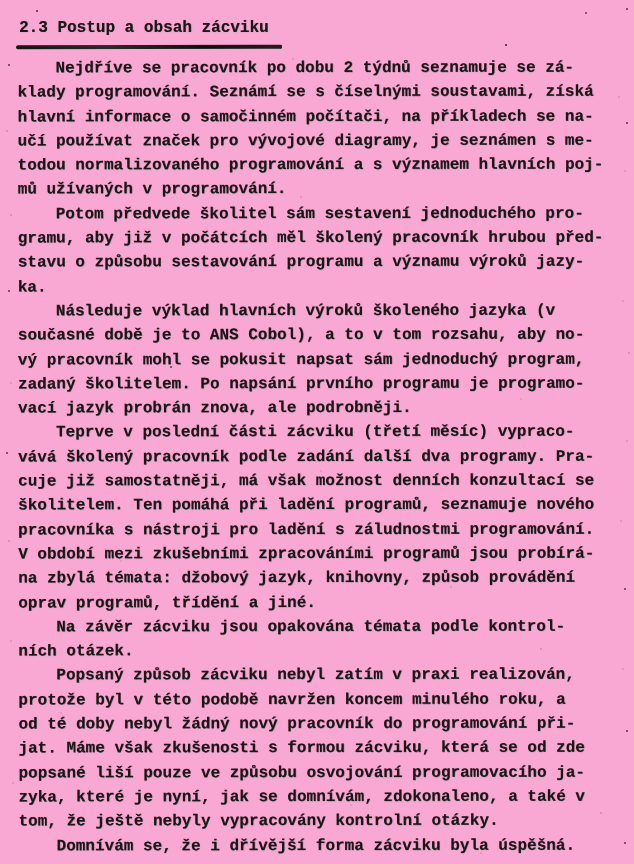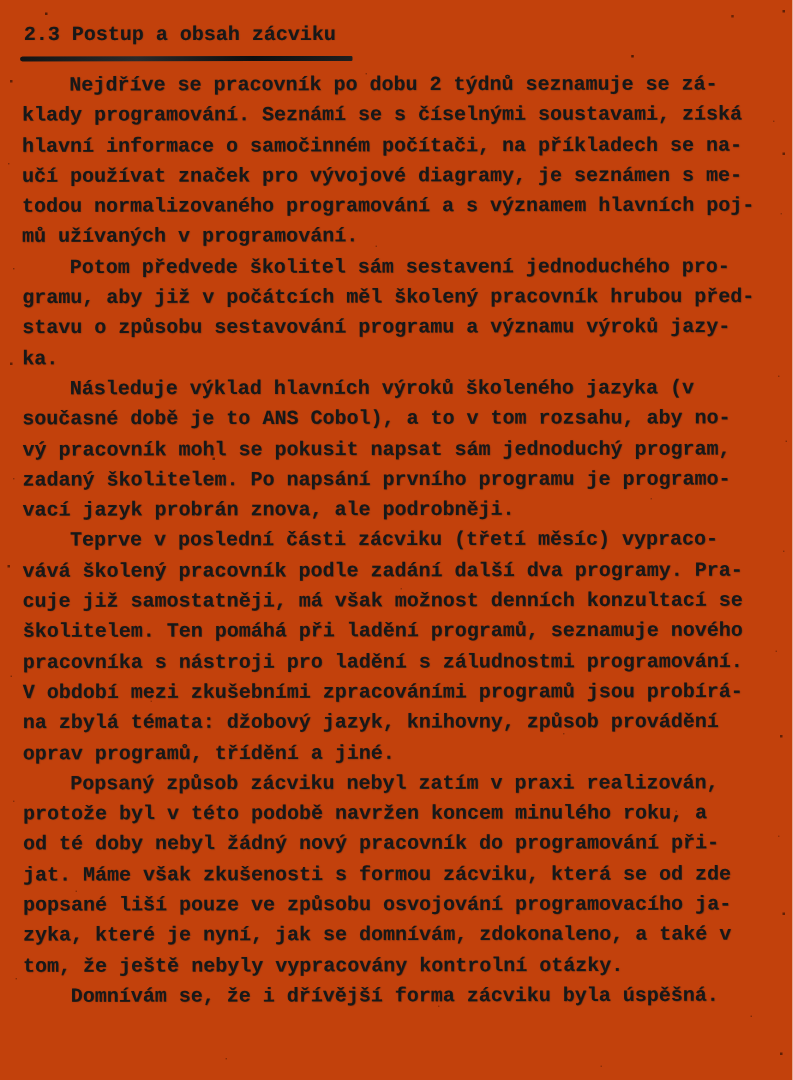--- a/index.html
+++ b/index.html
@@ -4,21 +4,21 @@
 <style>
   html, body {
     margin: 0;
     padding: 0;
     background: #ffffff;
   }
   .page {
     position: relative;
     width: 634px;
     height: 864px;
-    background: #c2410c;
+    background: #f9a8d4;
     overflow: hidden;
     font-family: "Liberation Mono", "DejaVu Sans Mono", monospace;
     color: #181818;
   }
   
   .ink {
     font-weight: 700;
     text-shadow: 0.4px 0.3px 0.7px rgba(25,25,25,0.55);
     -webkit-font-smoothing: antialiased;
   }
@@ -135,20 +135,22 @@
 zadaný školitelem. Po napsání prvního programu je programo-
 vací jazyk probrán znova, ale podrobněji.</p>
     <p class="para">Teprve v poslední části zácviku (třetí měsíc) vypraco-
 vává školený pracovník podle zadání další dva programy. Pra-
 cuje již samostatněji, má však možnost denních konzultací se
 školitelem. Ten pomáhá při ladění programů, seznamuje nového
 pracovníka s nástroji pro ladění s záludnostmi programování.
 V období mezi zkušebními zpracováními programů jsou probírá-
 na zbylá témata: džobový jazyk, knihovny, způsob provádění
 oprav programů, třídění a jiné.</p>
+    <p class="para">Na závěr zácviku jsou opakována témata podle kontrol-
+ních otázek.</p>
     <p class="para">Popsaný způsob zácviku nebyl zatím v praxi realizován,
 protože byl v této podobě navržen koncem minulého roku, a
 od té doby nebyl žádný nový pracovník do programování při-
 jat. Máme však zkušenosti s formou zácviku, která se od zde
 popsané liší pouze ve způsobu osvojování programovacího ja-
 zyka, které je nyní, jak se domnívám, zdokonaleno, a také v
 tom, že ještě nebyly vypracovány kontrolní otázky.</p>
     <p class="para">Domnívám se, že i dřívější forma zácviku byla úspěšná.</p>
   </div>
 </div>

